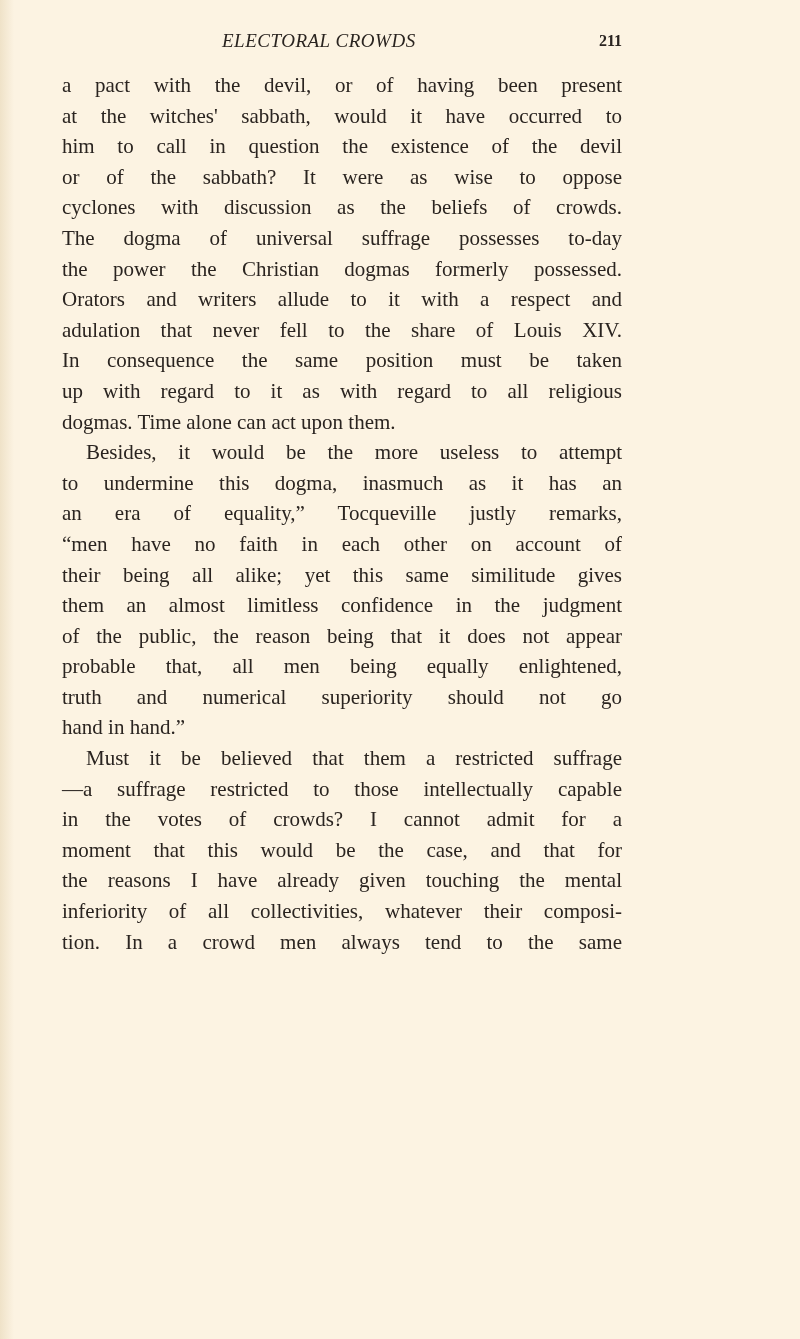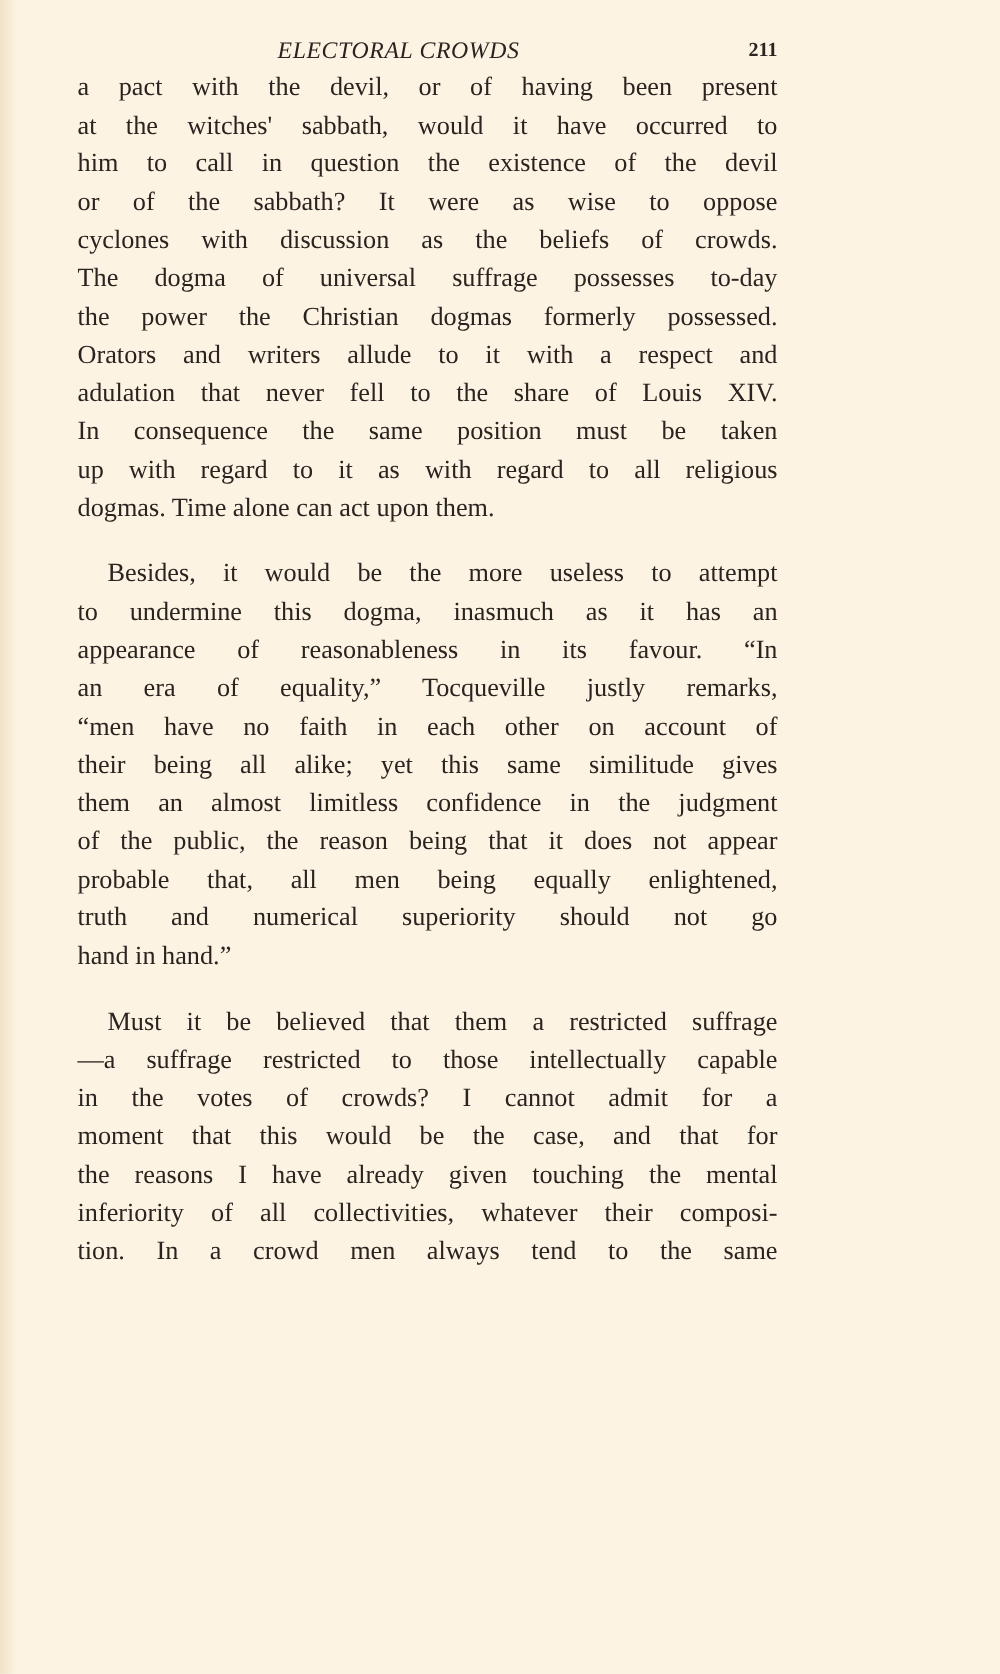--- a/index.html
+++ b/index.html
@@ -22,30 +22,30 @@
       font-family: "Liberation Serif", serif;
       font-style: italic; font-weight: normal;
       font-size: 19px; letter-spacing: 0.5px;
     }
     .page-number {
       position: absolute; right: 0; top: 2px;
       font-family: Liberation Serif, serif;
       font-weight: bold; font-size: 16px;
     }
     .body-text {
-      position: absolute; top: 54px; left: 62px; width: 560px;
+      position: absolute; top: 70px; left: 62px; width: 560px;
     }
     .line {
       display: block; height: 30.6px; line-height: 30.6px;
       font-family: "Liberation Serif", serif;
       font-size: 21px;
       text-align: justify; text-align-last: justify;
       white-space: nowrap; overflow: visible;
     }
-    .line.indent { padding-left: 24px; margin-top: 22px; }
+    .line.indent { padding-left: 24px; }
     .line.last { text-align-last: left; }
   </style>
 </head>
 <body>
 
 <div class="page-shade"></div>
 
 <div class="running-head">
   <span class="running-title">ELECTORAL CROWDS</span>
   <span class="page-number">211</span>
@@ -59,21 +59,20 @@
     <span class="line">cyclones with discussion as the beliefs of crowds.</span>
     <span class="line">The dogma of universal suffrage possesses to-day</span>
     <span class="line">the power the Christian dogmas formerly possessed.</span>
     <span class="line">Orators and writers allude to it with a respect and</span>
     <span class="line">adulation that never fell to the share of Louis XIV.</span>
     <span class="line">In consequence the same position must be taken</span>
     <span class="line">up with regard to it as with regard to all religious</span>
     <span class="line last">dogmas. Time alone can act upon them.</span>
     <span class="line indent">Besides, it would be the more useless to attempt</span>
     <span class="line">to undermine this dogma, inasmuch as it has an</span>
-    <span class="line">appearance of reasonableness in its favour. “In</span>
     <span class="line">an era of equality,” Tocqueville justly remarks,</span>
     <span class="line">“men have no faith in each other on account of</span>
     <span class="line">their being all alike; yet this same similitude gives</span>
     <span class="line">them an almost limitless confidence in the judgment</span>
     <span class="line">of the public, the reason being that it does not appear</span>
     <span class="line">probable that, all men being equally enlightened,</span>
     <span class="line">truth and numerical superiority should not go</span>
     <span class="line last">hand in hand.”</span>
     <span class="line indent">Must it be believed that them a restricted suffrage</span>
     <span class="line">—a suffrage restricted to those intellectually capable</span>

